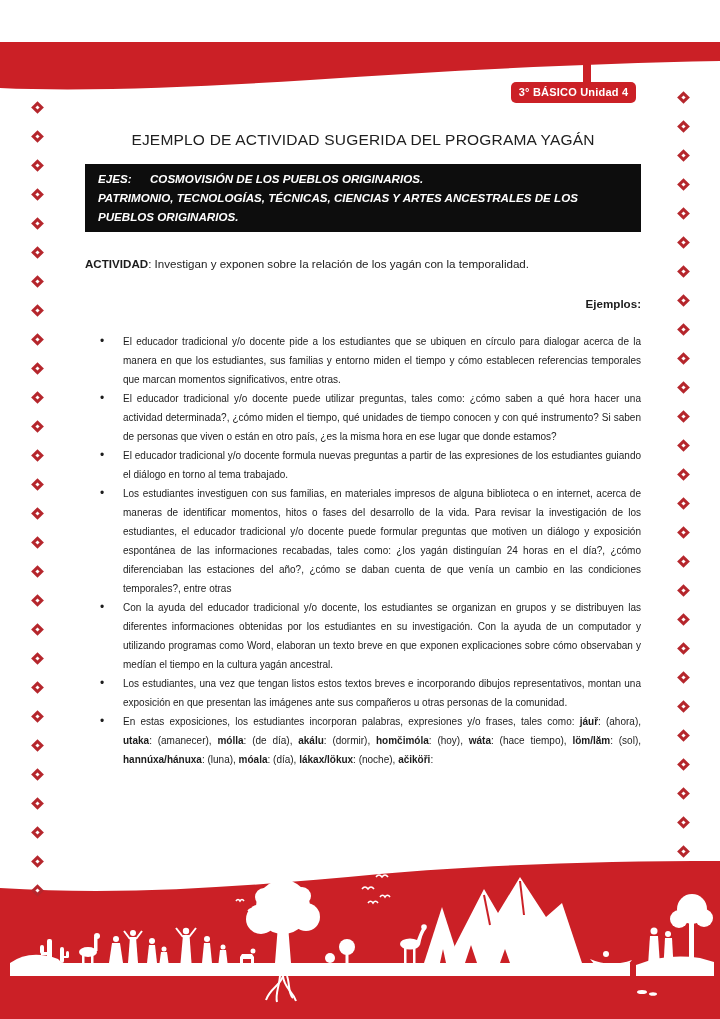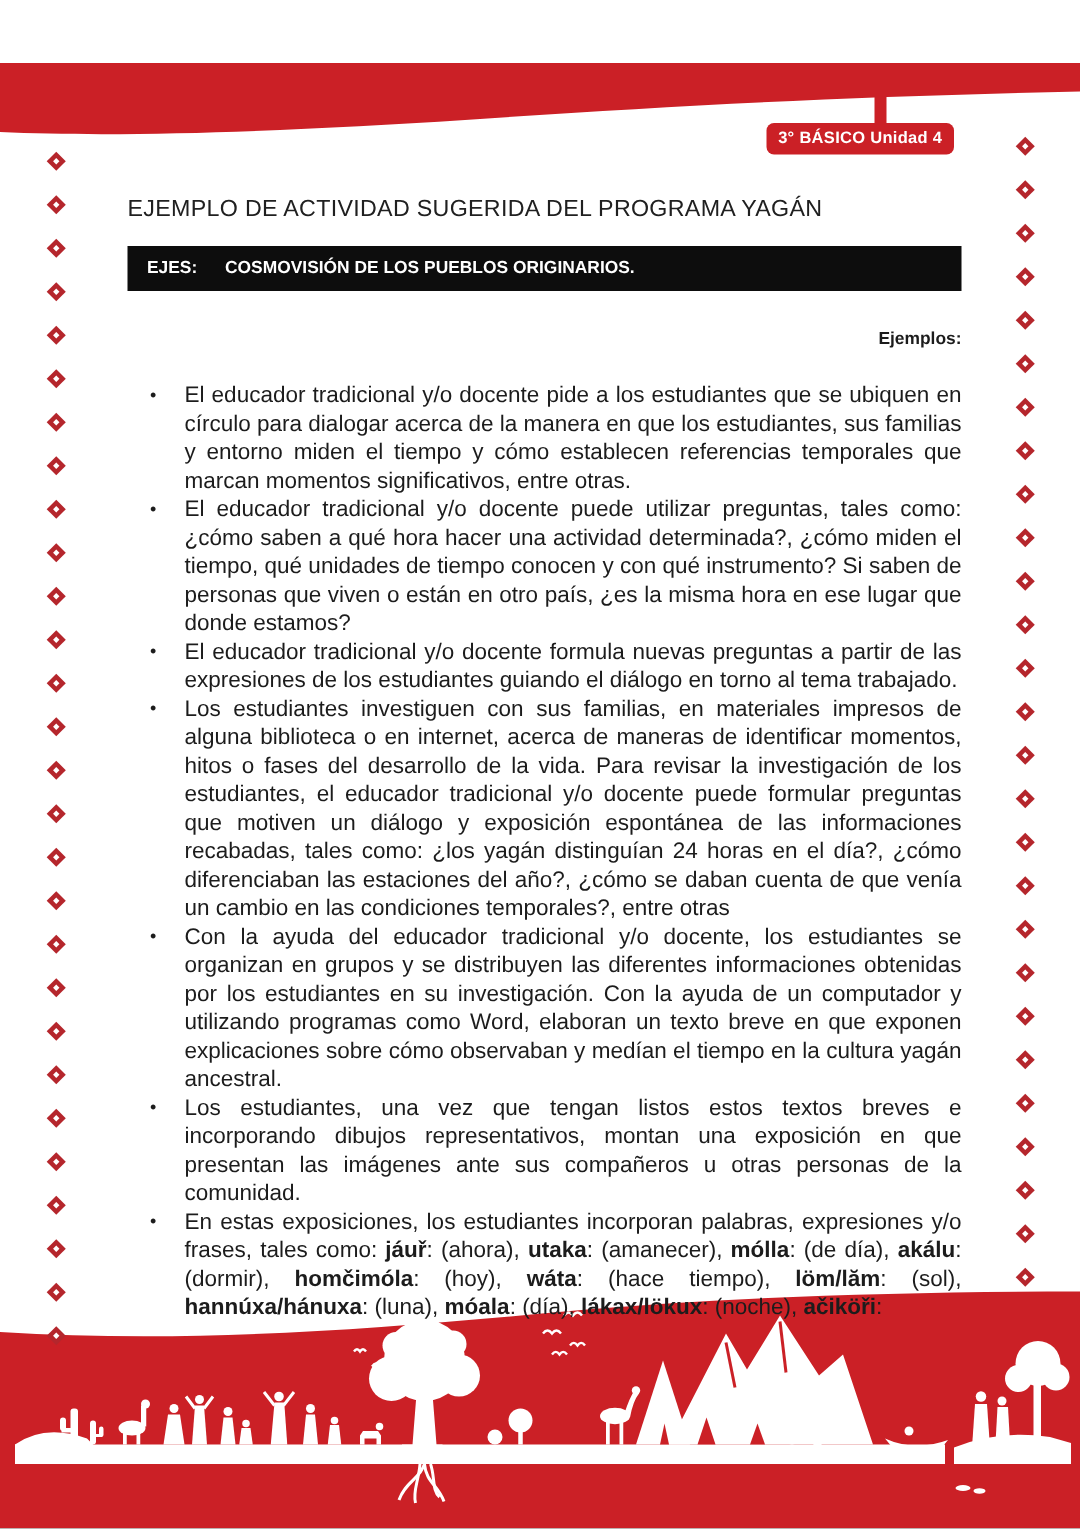--- a/index.html
+++ b/index.html
@@ -32,38 +32,39 @@
   
   .diamonds{position:absolute;display:flex;flex-direction:column;gap:20px;z-index:3;}
   .diamonds.left{left:33px;top:103px;}
   .diamonds.right{left:679px;top:93px;}
   .diamond{width:9px;height:9px;background:var(--diamond);transform:rotate(45deg);position:relative;flex:0 0 auto;}
   .diamond::after{content:"";position:absolute;left:3px;top:3px;right:3px;bottom:3px;background:#fff;}
   
   .content{position:absolute;left:85px;top:0;width:556px;z-index:2;color:var(--ink);}
   h1.title{
     margin-top:131px;
-    text-align:left;
+    text-align:center;
     font-size:15.5px;font-weight:normal;color:#202020;
     letter-spacing:.2px;
   }
   .ejes-box{
     margin-top:15px;
     background:var(--box);
     color:#fff;font-weight:bold;
     font-size:11.6px;line-height:19px;
     padding:5px 13px 6px 13px;
+    font-style:italic;
   }
   .ejes-label{display:inline-block;min-width:52px;}
   .actividad{margin-top:24px;font-size:11.6px;line-height:16px;}
   .bold{font-weight:bold;}
   .ejemplos{margin-top:24px;font-size:11.6px;font-weight:bold;line-height:16px;text-align:right;}
   ul.examples{
     margin-top:20px;list-style:none;
-    font-size:15px;line-height:19px;
+    font-size:10px;line-height:19px;
   }
   ul.examples li{
     position:relative;
     padding-left:38px;
     text-align:justify;
   }
   ul.examples li::before{
     content:"\2022";
     position:absolute;left:15px;top:0;
     font-size:12px;
@@ -144,22 +145,24 @@
       <span class="diamond"></span>
       <span class="diamond"></span>
       <span class="diamond"></span>
     </div>
 
   <div class="content">
     <h1 class="title">EJEMPLO DE ACTIVIDAD SUGERIDA DEL PROGRAMA YAGÁN</h1>
 
     <div class="ejes-box">
       <div><span class="ejes-label">EJES:</span><span>COSMOVISIÓN DE LOS PUEBLOS ORIGINARIOS.</span></div>
+      <div>PATRIMONIO, TECNOLOGÍAS, TÉCNICAS, CIENCIAS Y ARTES ANCESTRALES DE LOS PUEBLOS ORIGINARIOS.</div>
     </div>
 
+    <p class="actividad"><span class="bold">ACTIVIDAD</span><span>: Investigan y exponen sobre la relación de los yagán con la temporalidad.</span></p>
 
     <p class="ejemplos">Ejemplos:</p>
 
     <ul class="examples">
         <li><span>El educador tradicional y/o docente pide a los estudiantes que se ubiquen en círculo para dialogar acerca de la manera en que los estudiantes, sus familias y entorno miden el tiempo y cómo establecen referencias temporales que marcan momentos significativos, entre otras.</span></li>
         <li><span>El educador tradicional y/o docente puede utilizar preguntas, tales como: ¿cómo saben a qué hora hacer una actividad determinada?, ¿cómo miden el tiempo, qué unidades de tiempo conocen y con qué instrumento? Si saben de personas que viven o están en otro país, ¿es la misma hora en ese lugar que donde estamos?</span></li>
         <li><span>El educador tradicional y/o docente formula nuevas preguntas a partir de las expresiones de los estudiantes guiando el diálogo en torno al tema trabajado.</span></li>
         <li><span>Los estudiantes investiguen con sus familias, en materiales impresos de alguna biblioteca o en internet, acerca de maneras de identificar momentos, hitos o fases del desarrollo de la vida. Para revisar la investigación de los estudiantes, el educador tradicional y/o docente puede formular preguntas que motiven un diálogo y exposición espontánea de las informaciones recabadas, tales como: ¿los yagán distinguían 24 horas en el día?, ¿cómo diferenciaban las estaciones del año?, ¿cómo se daban cuenta de que venía un cambio en las condiciones temporales?, entre otras</span></li>
         <li><span>Con la ayuda del educador tradicional y/o docente, los estudiantes se organizan en grupos y se distribuyen las diferentes informaciones obtenidas por los estudiantes en su investigación. Con la ayuda de un computador y utilizando programas como Word, elaboran un texto breve en que exponen explicaciones sobre cómo observaban y medían el tiempo en la cultura yagán ancestral.</span></li>
         <li><span>Los estudiantes, una vez que tengan listos estos textos breves e incorporando dibujos representativos, montan una exposición en que presentan las imágenes ante sus compañeros u otras personas de la comunidad.</span></li>

